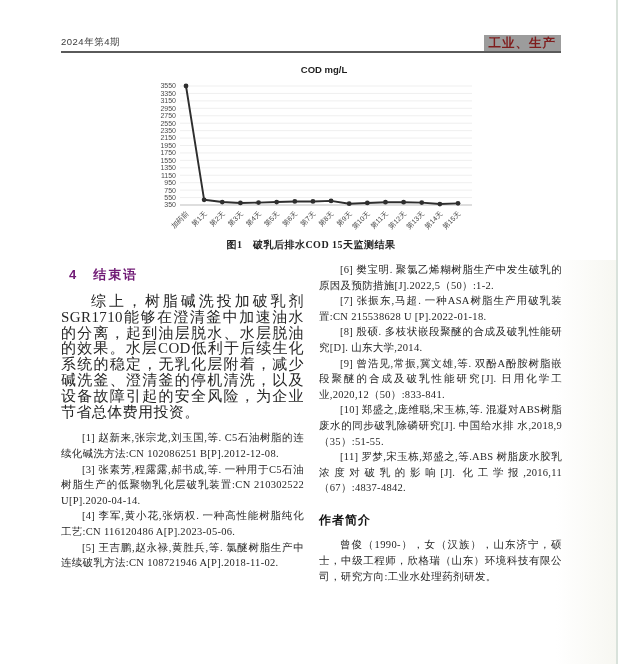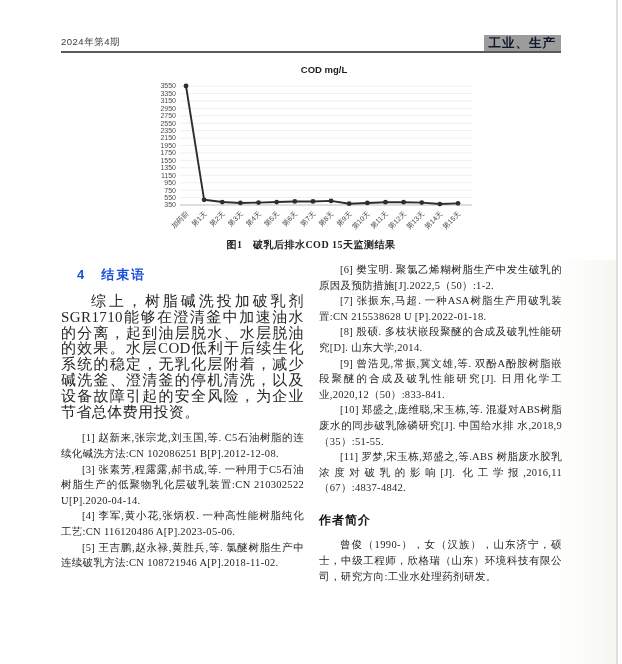--- a/index.html
+++ b/index.html
@@ -18,42 +18,42 @@
   .header{
     position:absolute;left:61px;top:34px;width:500px;height:17px;
     border-bottom:2px solid #5a5a5a;
     display:flex;justify-content:space-between;align-items:flex-end;gap:6px;
   }
   .issue{
     font-family:"Liberation Sans","DejaVu Sans",sans-serif;
     font-size:9.5px;color:#3a3a3a;padding-bottom:2px;letter-spacing:.5px;
   }
   .section-box{
-    background:#9c9c9c;color:#0f172a;font-weight:bold;
+    background:#9c9c9c;color:#7f1d1d;font-weight:bold;
     font-family:"Liberation Sans","DejaVu Sans",sans-serif;
     font-size:12.5px;line-height:16px;padding:0 5px;letter-spacing:1px;margin-top:40px;
   }
   
   .chart-block{position:absolute;left:140px;top:60px;width:345px;height:174px;}
   
   .caption{
     position:absolute;left:61px;top:238px;width:500px;text-align:center;
     font-family:Liberation Serif, serif;
     font-weight:bold;font-size:10px;color:#222;letter-spacing:.5px;
   }
   
   .columns{
     position:absolute;left:61px;top:262px;width:501px;
     display:flex;gap:15px;
   }
   .col{width:243px;}
   .h1{
     font-family:"Liberation Sans","DejaVu Sans",sans-serif;
-    font-weight:bold;font-size:13px;color:#1d4ed8;
-    margin:4px 0 10px 16px;letter-spacing:2px;
+    font-weight:bold;font-size:13px;color:#701a75;
+    margin:4px 0 10px 8px;letter-spacing:2px;
   }
   .h2{
     font-family:"Liberation Sans","DejaVu Sans",sans-serif;
     font-weight:bold;font-size:12px;color:#111;
     margin:8px 0 8px 0;letter-spacing:1px;
   }
   .body-p{
     font-size:15px;line-height:15.8px;text-align:justify;
     margin:0 0 10px 0;text-indent:2em;letter-spacing:.4px;color:#262626;
   }

